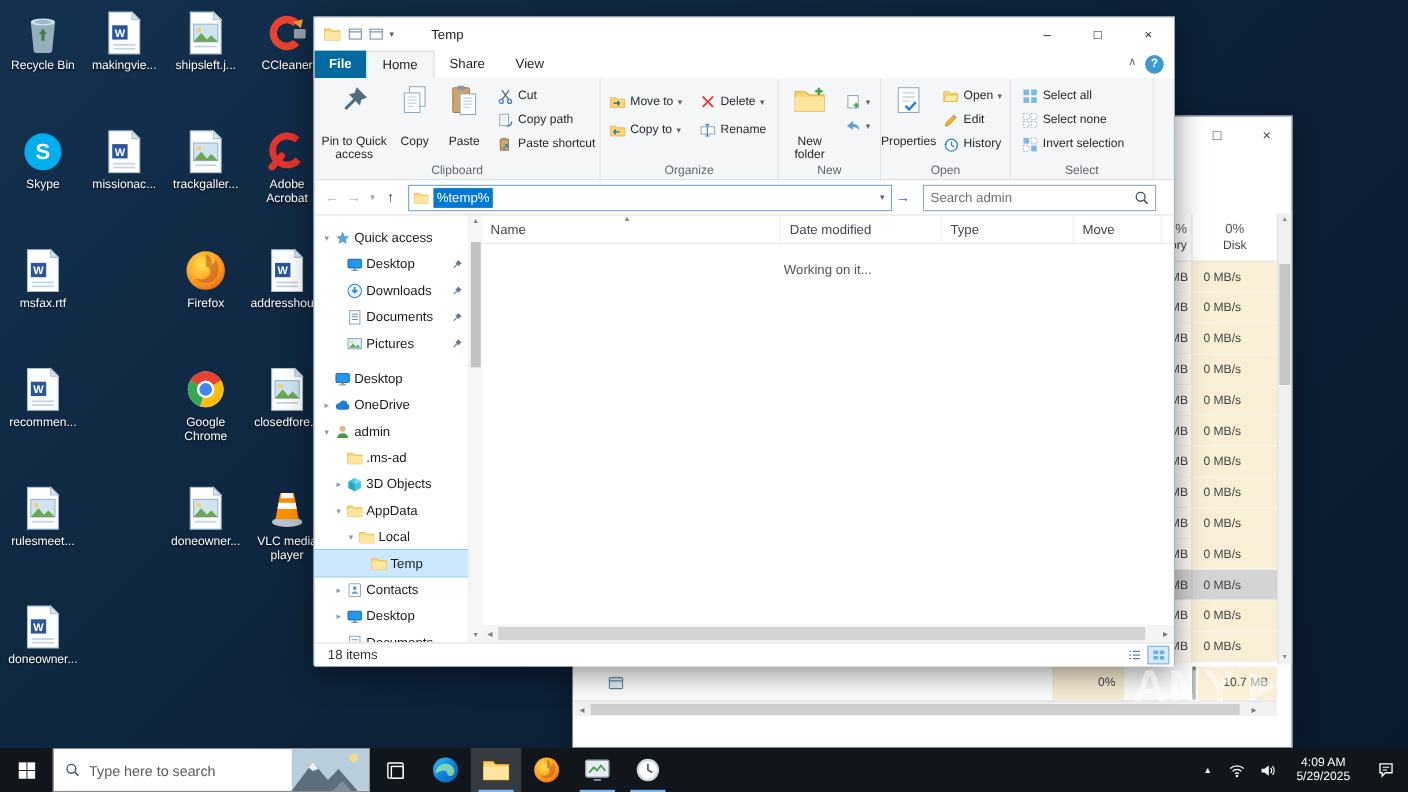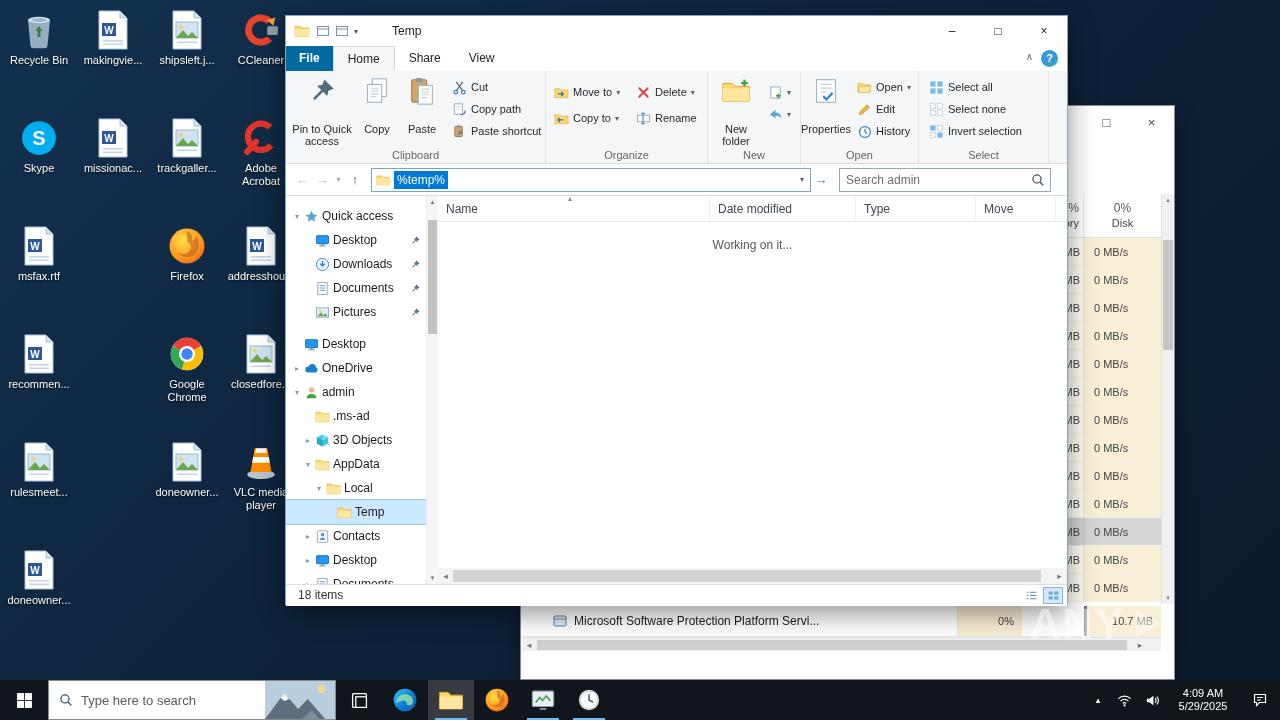--- a/index.html
+++ b/index.html
@@ -457,21 +457,20 @@
     <div class="vthumb"></div>
     <span class="va" style="bottom:0">▾</span>
   </div>
   <div class="tm-procrow">
     <span class="pic">
         <svg viewBox="0 0 16 16">
           <rect x="2" y="3" width="12" height="10" rx="1" fill="#e3eef7" stroke="#5b86a8"></rect>
           <path d="M2 6h12" stroke="#5b86a8"></path>
         </svg>
       </span>
-    <span class="pname">Microsoft Software Protection Platform Servi...</span>
     <span class="tm-cpu">0%</span>
     <span class="tm-mem2">10.7 MB</span>
   </div>
   <div class="tm-hscroll">
     <span class="ha" style="left:0">◂</span>
     <div class="hthumb"></div>
     <span class="ha" style="right:14px">▸</span>
   </div>
 </div>
 

